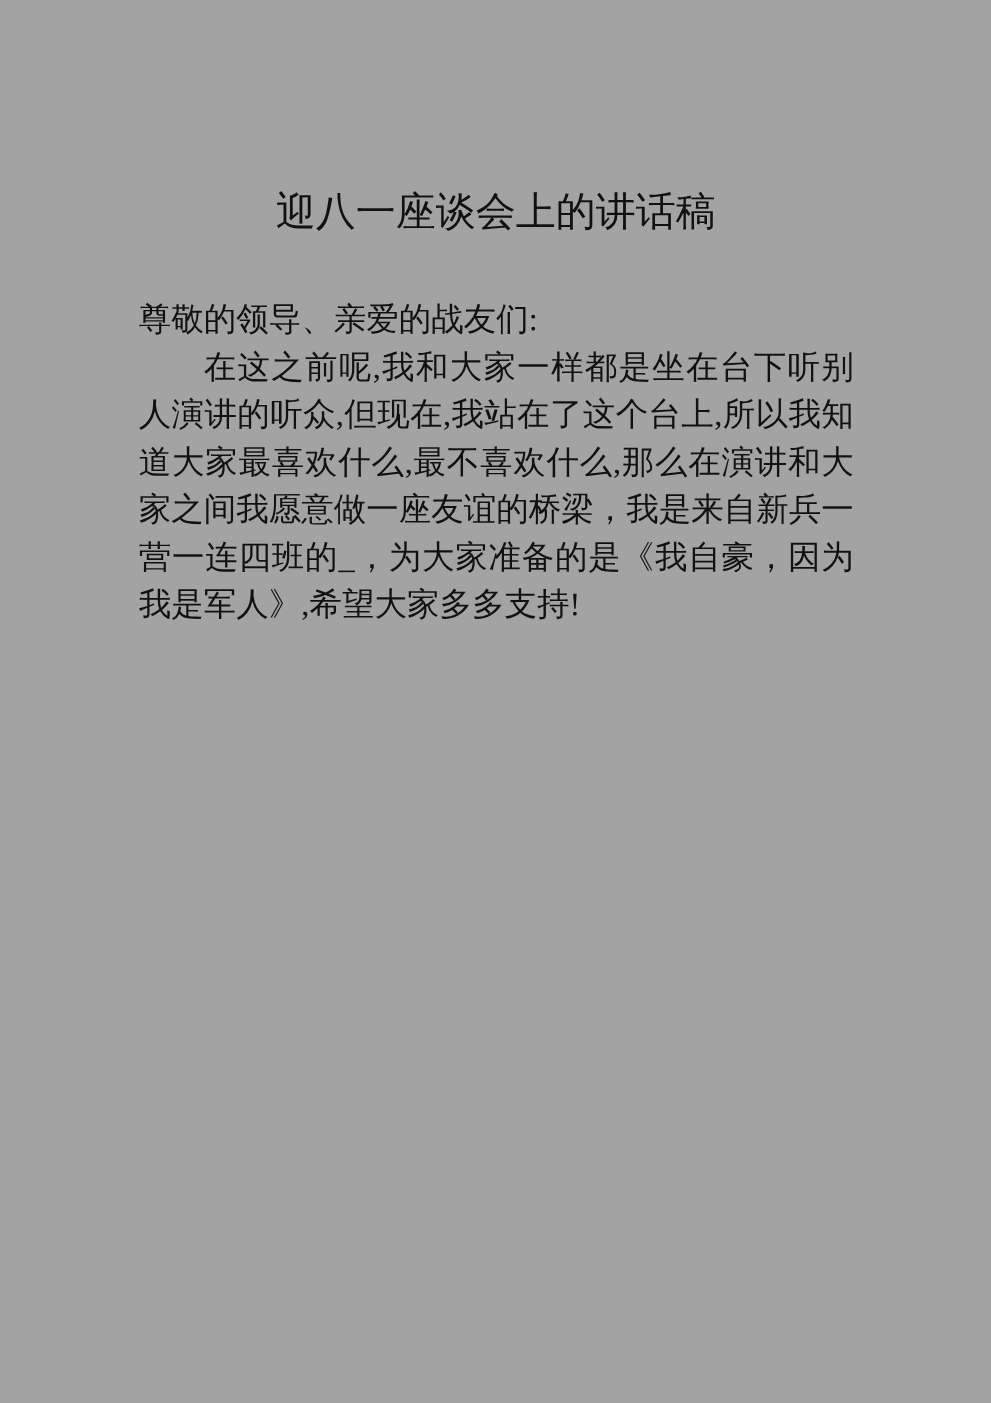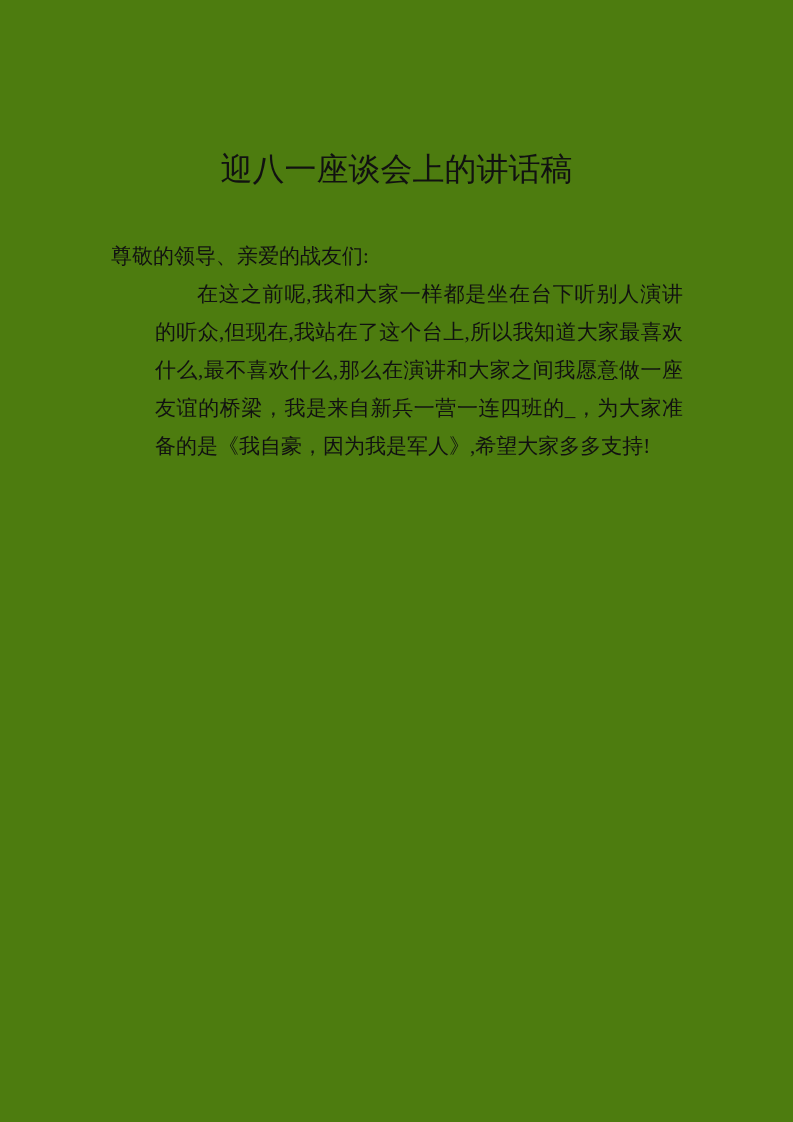--- a/index.html
+++ b/index.html
@@ -4,21 +4,21 @@
 <style>
   html, body {
     margin: 0;
     padding: 0;
     background: #ffffff;
   }
   .page {
     position: relative;
     width: 793px;
     height: 1122px;
-    background: #4d7c0f;
+    background: #a3a3a3;
     overflow: hidden;
     font-family: "Liberation Serif", "DejaVu Serif", serif;
     color: #111111;
   }
   .doc-title {
     position: absolute;
     top: 146px;
     left: 0;
     right: 0;
     margin: 0;
@@ -30,31 +30,30 @@
     letter-spacing: 0px;
   }
   .doc-body {
     position: absolute;
     top: 237px;
     left: 111px;
     width: 572px;
   }
   .para {
     margin: 0;
-    font-size: 21px;
+    font-size: 26px;
     line-height: 38px;
     text-align: justify;
     text-justify: inter-character;
     word-break: normal;
     overflow-wrap: break-word;
     color: #111111;
   }
   .para.indent {
     text-indent: 2em;
-    margin-left: 44px;
   }
 </style>
 </head>
 <body>
 
 <div class="page">
   <h1 class="doc-title">迎八一座谈会上的讲话稿</h1>
   <div class="doc-body">
       <p class="para">尊敬的领导、亲爱的战友们:</p>
       <p class="para indent">在这之前呢,我和大家一样都是坐在台下听别人演讲的听众,但现在,我站在了这个台上,所以我知道大家最喜欢什么,最不喜欢什么,那么在演讲和大家之间我愿意做一座友谊的桥梁，我是来自新兵一营一连四班的_，为大家准备的是《我自豪，因为我是军人》,希望大家多多支持!</p>

